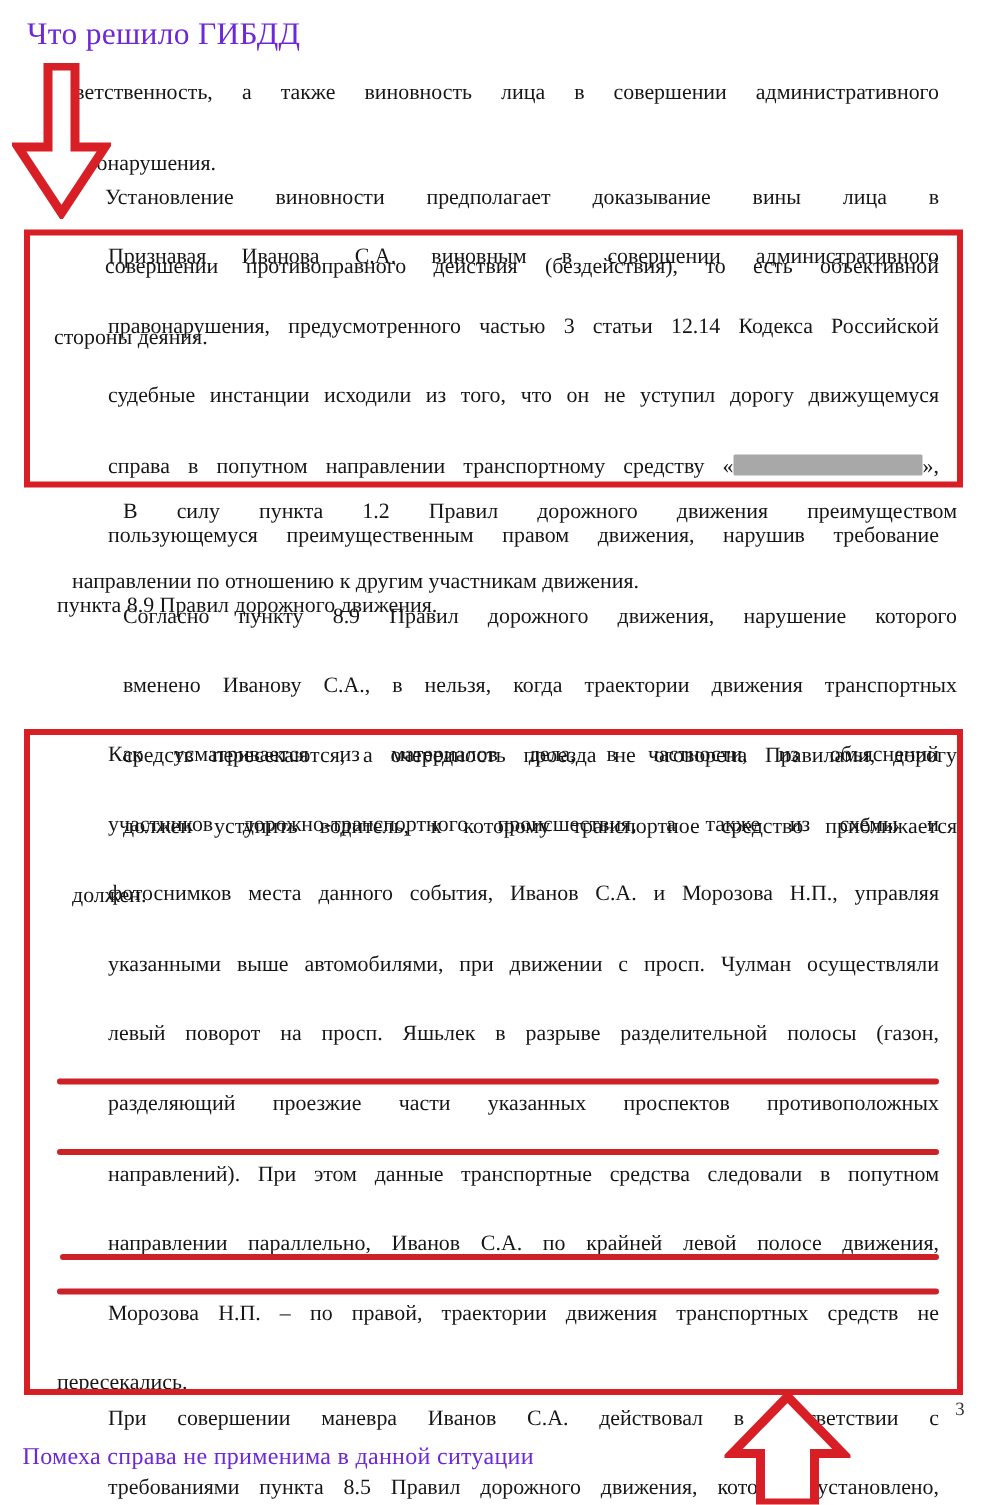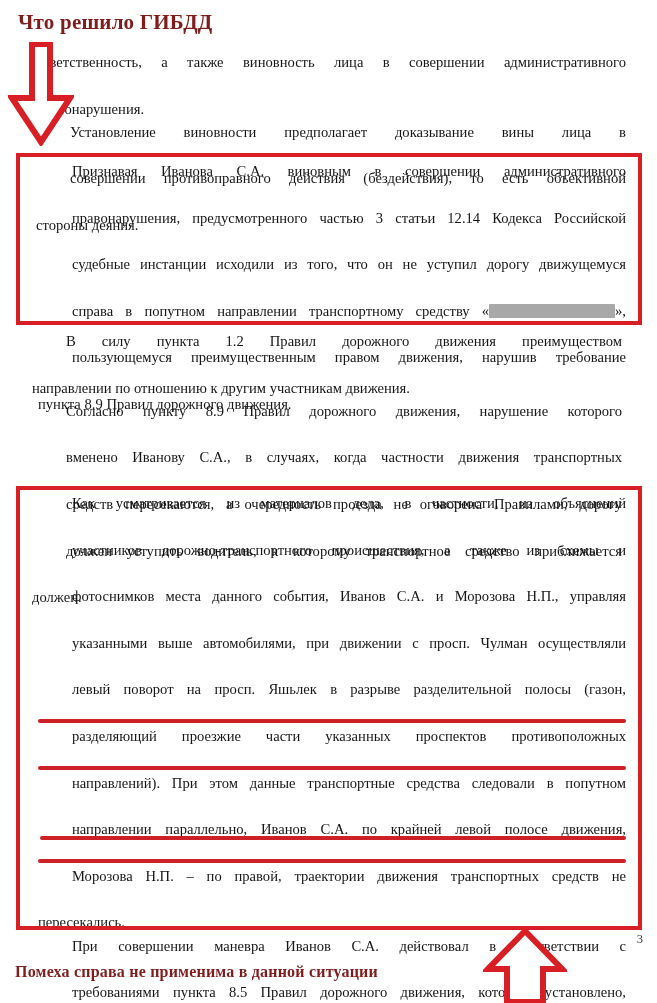--- a/index.html
+++ b/index.html
@@ -14,22 +14,22 @@
     position: relative;
     overflow: hidden;
     font-family: "Liberation Serif", "DejaVu Serif", serif;
     color: #1a1a1a;
   }
 
   
   .caption {
     position: absolute;
     font-family: "Liberation Serif", "DejaVu Serif", serif;
-    font-weight: bold;
-    color: #7f1d1d;
+    font-weight: normal;
+    color: #6d28d9;
     letter-spacing: 0.2px;
     white-space: nowrap;
   }
   #title-caption {
     left: 18px;
     top: 10px;
     font-size: 21px;
   }
   #footer-caption {
     left: 15px;
@@ -55,21 +55,21 @@
   }
   .para p {
     margin: 0;
     text-indent: 34px;
   }
   .para p.noindent { text-indent: 0; }
 
   
   #para-top      { left: 36px; top: 51px;  width: 590px; }
   #para-box1     { left: 38px; top: 160px; width: 588px; }
-  #para-mid      { left: 32px; top: 330px; width: 590px; }
+  #para-mid      { left: 48px; top: 330px; width: 590px; }
   #para-box2     { left: 38px; top: 492px; width: 588px; }
 
   
   .jline {
     display: block;
     text-align: justify;
   }
   .jline::after {
     content: "";
     display: inline-block;
@@ -153,21 +153,21 @@
     </p>
   </div>
 
   <div class="para" id="para-mid">
     <p>
       <span class="jline">В силу пункта 1.2 Правил дорожного движения преимуществом</span>
       <span>направлении по отношению к другим участникам движения.</span>
     </p>
     <p>
       <span class="jline">Согласно пункту 8.9 Правил дорожного движения, нарушение которого</span>
-      <span class="jline">вменено Иванову С.А., в случаях, когда частности движения транспортных</span>
+      <span class="jline">вменено Иванову С.А., в нельзя, когда траектории движения транспортных</span>
       <span class="jline">средств пересекаются, а очередность проезда не оговорена Правилами, дорогу</span>
       <span class="jline">должен уступить водитель, к которому транспортное средство приближается</span>
       <span>должен.</span>
     </p>
   </div>
 
   <div class="para" id="para-box2">
     <p>
       <span class="jline">Как усматривается из материалов дела, в частности, из объяснений</span>
       <span class="jline">участников дорожно-транспортного происшествия, а также из схемы и</span>

